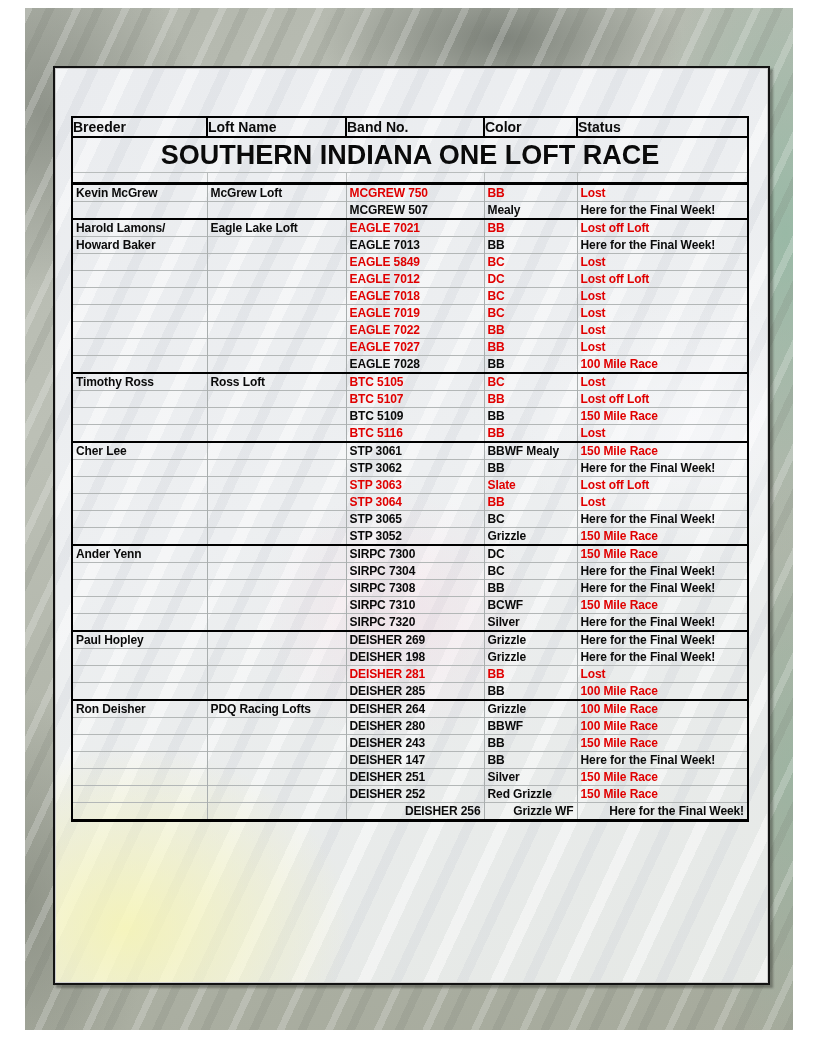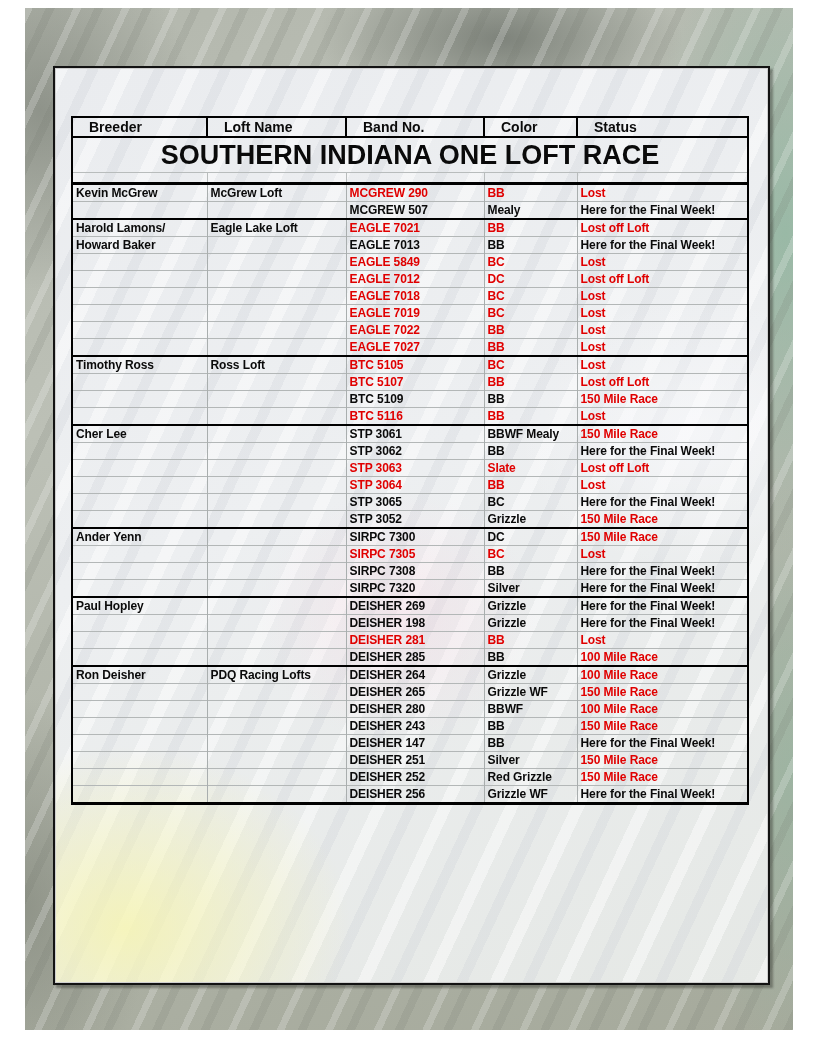--- a/index.html
+++ b/index.html
@@ -45,36 +45,36 @@
   
   .title-cell{
     border:1px solid #b8bcbc;
     height:34px;text-align:center;vertical-align:middle;
     font-size:27px;font-weight:bold;letter-spacing:0px;
   }
   .spacer-row td{border:1px solid #b8bcbc;height:9px;padding:0;}
   
   thead th{
     border:2px solid #000;
-    height:18px;padding:0 16px;text-align:left;vertical-align:middle;
+    height:18px;padding:0 0;text-align:left;vertical-align:middle;
     font-size:14px;font-weight:bold;
   }
   
   tbody td{
     border-left:1px solid #a9aeae;border-right:1px solid #a9aeae;
     border-top:1px solid #b3b7b7;
     height:16px;line-height:16px;padding:0 3px;
     font-size:12px;font-weight:bold;letter-spacing:-0.1px;
     vertical-align:middle;
   }
   tbody td:first-child{border-left:2px solid #000;margin-top:38px;}
   tbody td:last-child{border-right:2px solid #000;}
   tbody tr:first-child td{border-top:none;}
   tbody tr.group-start td{border-top:2px solid #000;}
-  tbody tr:last-child td{border-bottom:3px solid #000;}
+  tbody tr:last-child td{border-bottom:3px solid #000;text-align:right;}
   .red{color:var(--alert,#e00000);}
 </style>
 </head>
 <body>
 
 <div class="backdrop">
   <div class="page">
     <table class="report">
       <colgroup>
         <col style="width:135px">
@@ -101,21 +101,21 @@
           <th>Loft Name</th>
           <th>Band No.</th>
           <th>Color</th>
           <th>Status</th>
         </tr>
       </thead>
       <tbody>
           <tr>
     <td>Kevin McGrew</td>
     <td>McGrew Loft</td>
-    <td class="red">MCGREW 290</td>
+    <td class="red">MCGREW 750</td>
     <td class="red">BB</td>
     <td class="red">Lost</td>
   </tr>
           <tr>
     <td></td>
     <td></td>
     <td>MCGREW 507</td>
     <td>Mealy</td>
     <td>Here for the Final Week!</td>
   </tr>
@@ -167,20 +167,27 @@
     <td class="red">EAGLE 7022</td>
     <td class="red">BB</td>
     <td class="red">Lost</td>
   </tr>
           <tr>
     <td></td>
     <td></td>
     <td class="red">EAGLE 7027</td>
     <td class="red">BB</td>
     <td class="red">Lost</td>
+  </tr>
+          <tr>
+    <td></td>
+    <td></td>
+    <td>EAGLE 7028</td>
+    <td>BB</td>
+    <td class="red">100 Mile Race</td>
   </tr>
           <tr class="group-start">
     <td>Timothy Ross</td>
     <td>Ross Loft</td>
     <td class="red">BTC 5105</td>
     <td class="red">BC</td>
     <td class="red">Lost</td>
   </tr>
           <tr>
     <td></td>
@@ -248,30 +255,37 @@
           <tr class="group-start">
     <td>Ander Yenn</td>
     <td></td>
     <td>SIRPC 7300</td>
     <td>DC</td>
     <td class="red">150 Mile Race</td>
   </tr>
           <tr>
     <td></td>
     <td></td>
-    <td class="red">SIRPC 7305</td>
-    <td class="red">BC</td>
-    <td class="red">Lost</td>
+    <td>SIRPC 7304</td>
+    <td>BC</td>
+    <td>Here for the Final Week!</td>
   </tr>
           <tr>
     <td></td>
     <td></td>
     <td>SIRPC 7308</td>
     <td>BB</td>
     <td>Here for the Final Week!</td>
+  </tr>
+          <tr>
+    <td></td>
+    <td></td>
+    <td>SIRPC 7310</td>
+    <td>BCWF</td>
+    <td class="red">150 Mile Race</td>
   </tr>
           <tr>
     <td></td>
     <td></td>
     <td>SIRPC 7320</td>
     <td>Silver</td>
     <td>Here for the Final Week!</td>
   </tr>
           <tr class="group-start">
     <td>Paul Hopley</td>
@@ -300,27 +314,20 @@
     <td>DEISHER 285</td>
     <td>BB</td>
     <td class="red">100 Mile Race</td>
   </tr>
           <tr class="group-start">
     <td>Ron Deisher</td>
     <td>PDQ Racing Lofts</td>
     <td>DEISHER 264</td>
     <td>Grizzle</td>
     <td class="red">100 Mile Race</td>
-  </tr>
-          <tr>
-    <td></td>
-    <td></td>
-    <td>DEISHER 265</td>
-    <td>Grizzle WF</td>
-    <td class="red">150 Mile Race</td>
   </tr>
           <tr>
     <td></td>
     <td></td>
     <td>DEISHER 280</td>
     <td>BBWF</td>
     <td class="red">100 Mile Race</td>
   </tr>
           <tr>
     <td></td>

